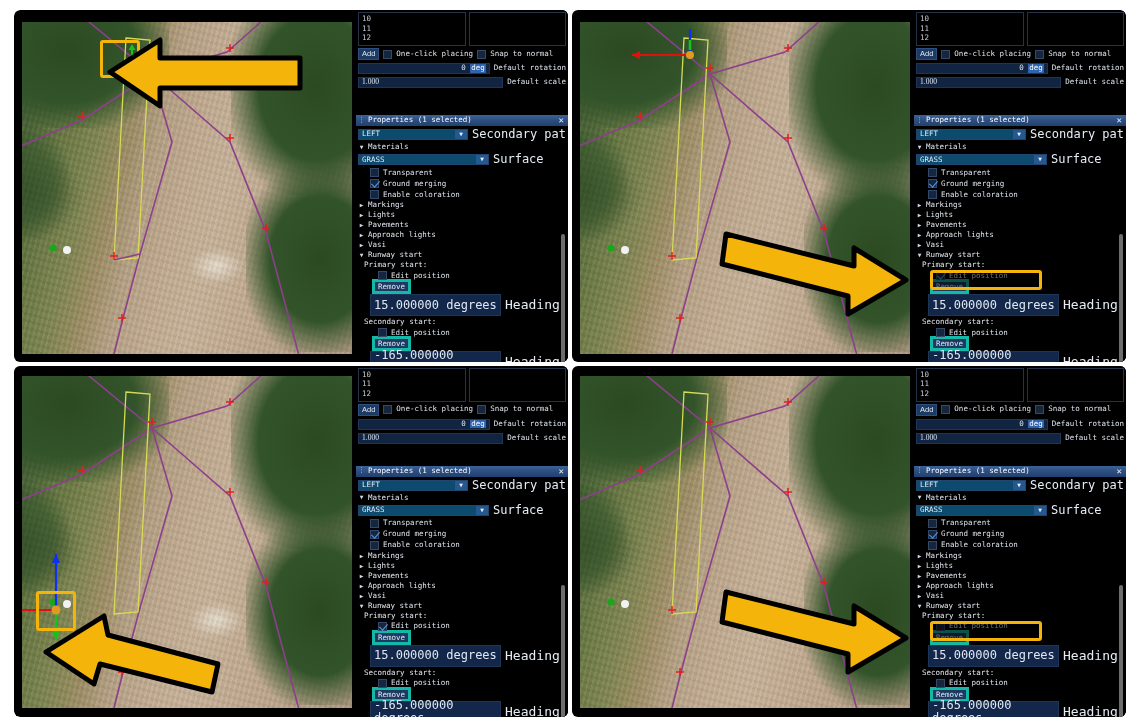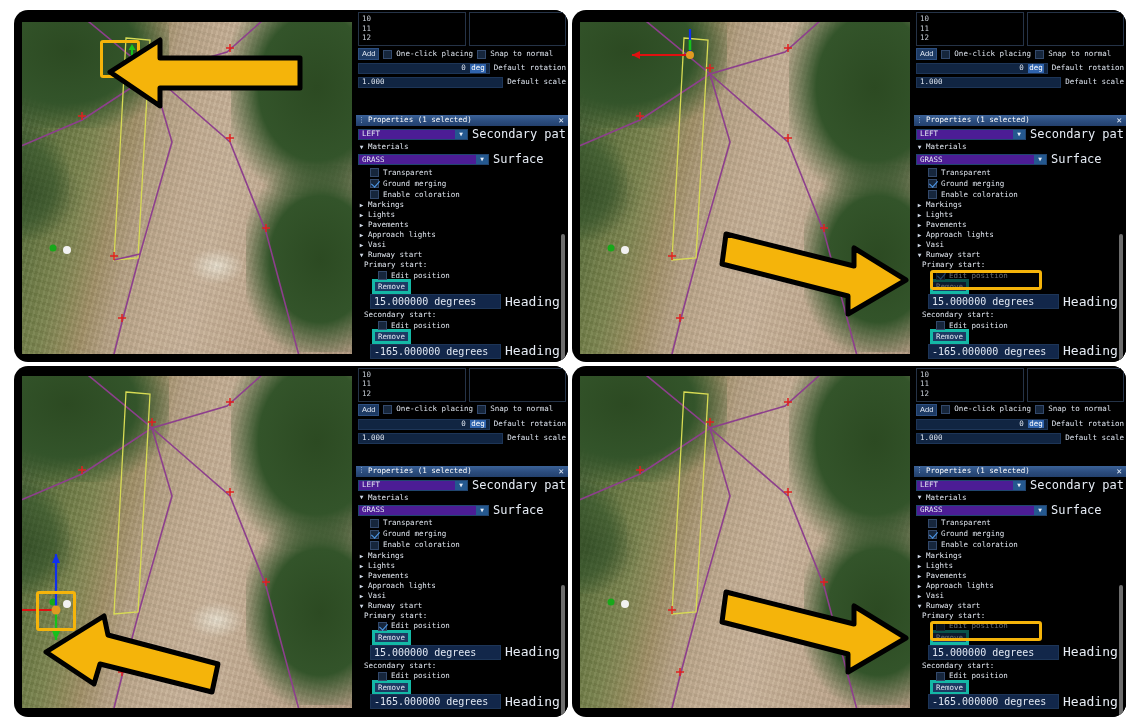--- a/index.html
+++ b/index.html
@@ -23,21 +23,21 @@
     grid-template-rows: 1fr 1fr;
     gap: 4px;
     background: #ffffff;
     border-radius: 6px;
     overflow: hidden;
   }
   .quad {
     position: relative;
     background: #000000;
     overflow: hidden;
-    border-radius: 14px;
+    border-radius: 6px;
   }
 
   
   .map {
     position: absolute;
     left: 8px; top: 12px;
     width: 330px; height: 332px;
     overflow: hidden;
     background: #4e5e36;
   }
@@ -138,21 +138,21 @@
     display: flex; align-items: center;
     padding: 1px 2px; margin-top: 1px; gap: 4px;
   }
   .field {
     background: #112542; border: 1px solid #1d3characters;
     border: 1px solid #1d3557;
     height: 11px; font-size: 7.5px; color: #dfe6f1;
     padding: 0 3px; display: flex; align-items: center;
   }
   .field.rot { width: 136px; justify-content: flex-end; }
-  .field.scale { width: 152px; justify-content: flex-start; }
+  .field.scale { width: 152px; justify-content: flex-start; font-family: Liberation Serif, serif; }
   .field-caption { font-size: 7.5px; color: #dfe6f1; white-space: nowrap; }
   .sel-token { background: #2f63ad; color: #fff; padding: 0 1px; }
 
   
   .props {
     position: absolute; left: 0; width: 100%;
     background: #000000;
   }
   .props-head {
     display: flex; align-items: center;
@@ -166,21 +166,21 @@
   }
   .props-close {
     color: #dfe9f6; font-size: 9px; line-height: 9px;
     padding: 0 2px; cursor: pointer;
   }
   .props-body { position: relative; padding: 1px 0 0 0; }
 
   .drop-row { display: flex; align-items: center; gap: 4px; padding: 1px 2px; }
   .dropdown {
     position: relative;
-    background: #4c1d95; border: 1px solid #21456f;
+    background: #0c4a6e; border: 1px solid #21456f;
     height: 11px; width: 131px;
     font-size: 7.5px; color: #e4eaf3;
     padding: 0 14px 0 3px;
     display: flex; align-items: center;
     cursor: pointer;
   }
   .dropdown .arrow {
     position: absolute; right: 0px; top: 0px;
     width: 12px; height: 100%;
     background: #24588f;
@@ -209,22 +209,22 @@
   .btn-sm-row { padding: 1px 2px 1px 14px; }
   .btn-sm {
     background: #1d3a63; color: #dfe6f1;
     border: 3px solid #14b8a6;
     font-size: 7.5px; line-height: 9px; padding: 0 3px;
     cursor: pointer;
   }
   .val-row { display: flex; align-items: center; gap: 4px; padding: 1px 2px 1px 14px; }
   .val-field {
     background: #12274a; border: 1px solid #1d3557;
-    height: 15px; width: 131px;
-    font-size: 10px; color: #e0e7f2;
+    height: 22px; width: 131px;
+    font-size: 12px; color: #e0e7f2;
     padding: 0 3px; display: flex; align-items: center;
   }
   .val-cap { font-size: 13px; color: #e6ecf5; }
 
   .vscroll {
     position: absolute;
     right: 3px;
     width: 4px;
     background: #6d6d6d;
     border-radius: 2px;

